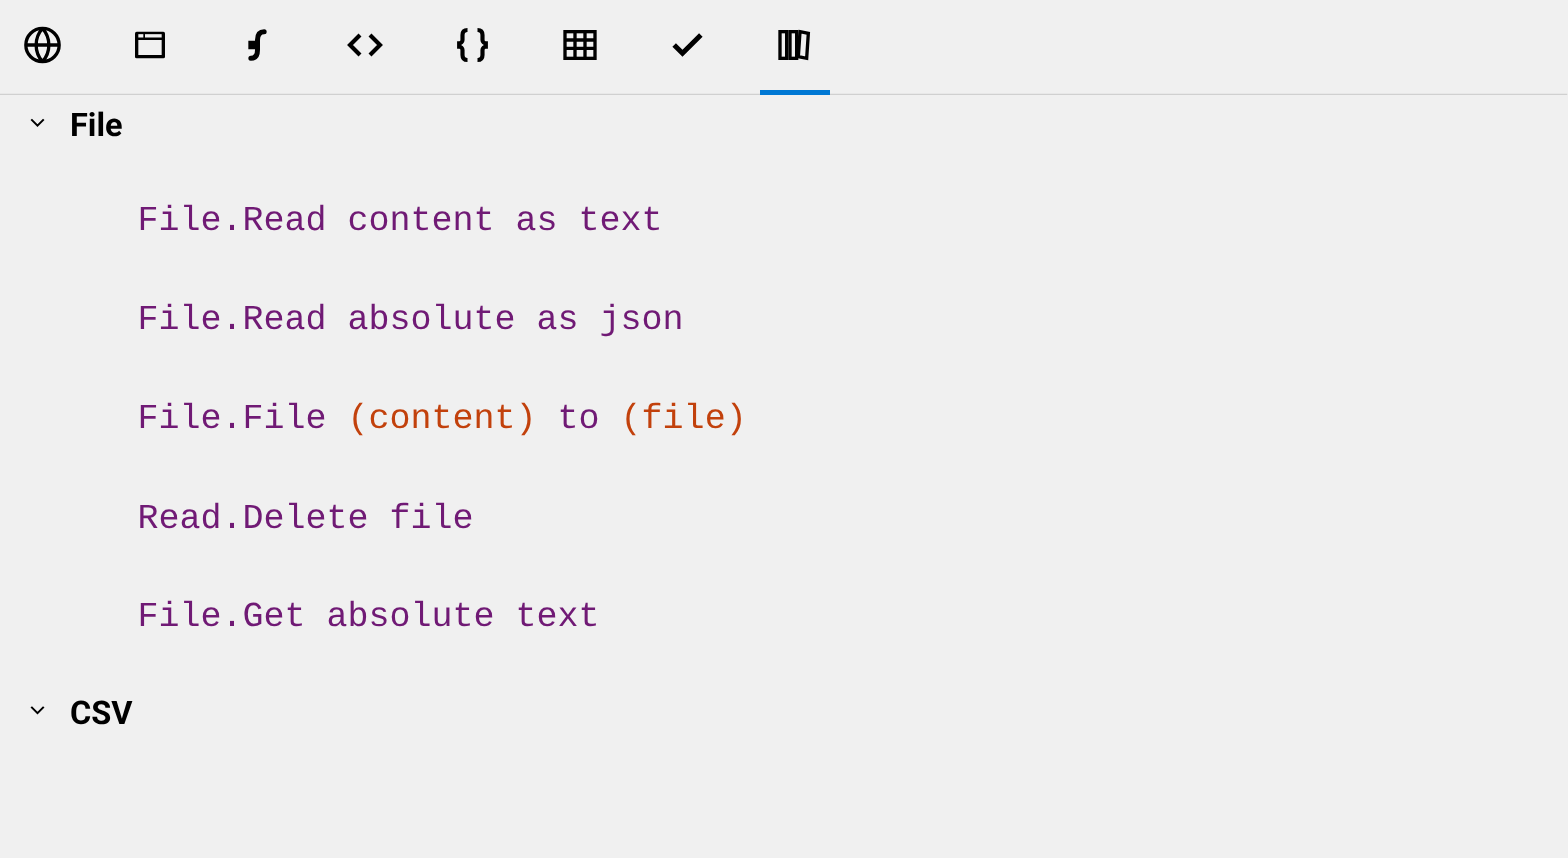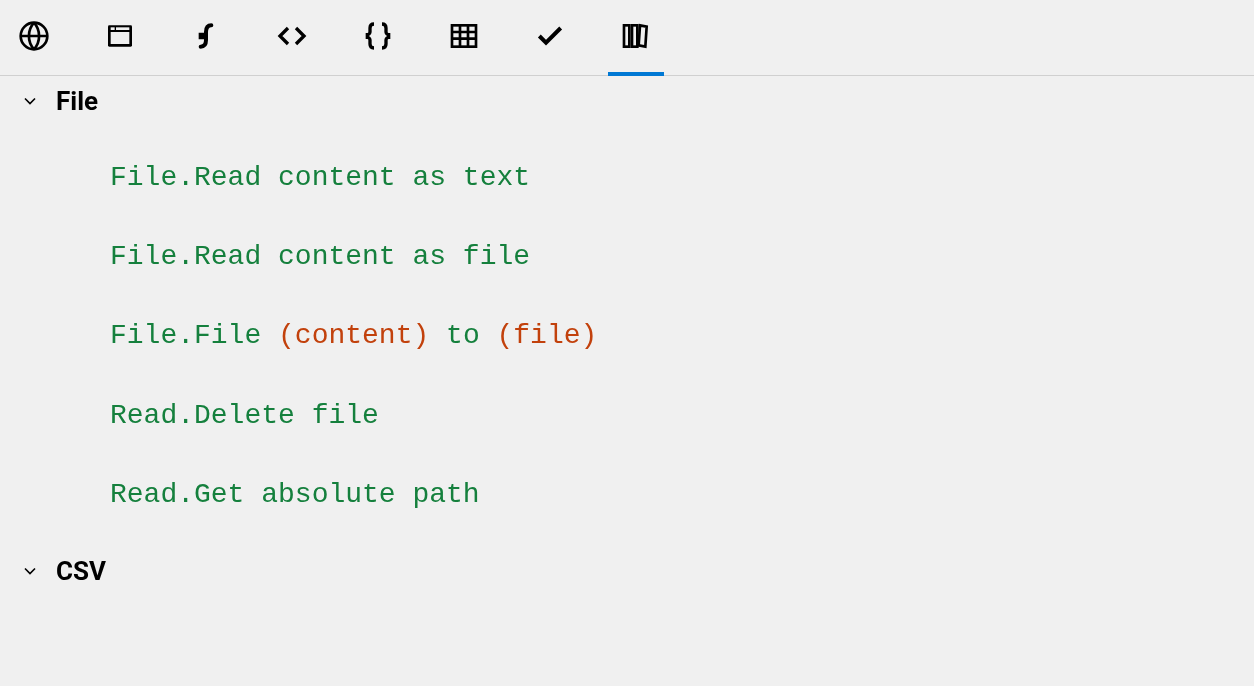--- a/index.html
+++ b/index.html
@@ -53,21 +53,20 @@
       fill: none;
       stroke-width: 2;
     }
     
     .content {
       padding-top: 4px;
     }
     
     .category-header {
       display: flex;
-      align-items: center;
       padding: 6px 0 6px 18px;
       gap: 14px;
       cursor: pointer;
     }
     
     .chevron {
       width: 24px;
       height: 24px;
       display: flex;
       align-items: center;
@@ -94,21 +93,21 @@
     
     .item {
       font-family: "Courier New", Courier, monospace;
       font-size: 28px;
       line-height: 1.4;
       padding: 12px 0 28px 0;
       cursor: pointer;
     }
     
     .kw {
-      color: #15803d;
+      color: #701a75;
     }
     
     .plain {
       color: #c2410c;
     }
   </style>
 </head>
 <body>
 
 <div class="toolbar">
@@ -181,24 +180,24 @@
 <div class="category-header">
       <span class="chevron">
         <svg viewBox="0 0 24 24">
           <path d="M6 9l6 6 6-6"></path>
         </svg>
       </span>
       <span class="category-title">File</span>
     </div>
     <div class="item-list">
       <div class="item"><span class="kw">File.Read content as text</span></div>
-      <div class="item"><span class="kw">File.Read content as file</span></div>
+      <div class="item"><span class="kw">File.Read absolute as json</span></div>
       <div class="item"><span class="kw">File.File</span><span class="plain"> (content) </span><span class="kw">to</span><span class="plain"> (file)</span></div>
       <div class="item"><span class="kw">Read.Delete file</span></div>
-      <div class="item"><span class="kw">Read.Get absolute path</span></div>
+      <div class="item"><span class="kw">File.Get absolute text</span></div>
     </div>
     <div class="category-header">
       <span class="chevron">
         <svg viewBox="0 0 24 24">
           <path d="M6 9l6 6 6-6"></path>
         </svg>
       </span>
       <span class="category-title">CSV</span>
     </div>
     <div class="item-list"></div>

